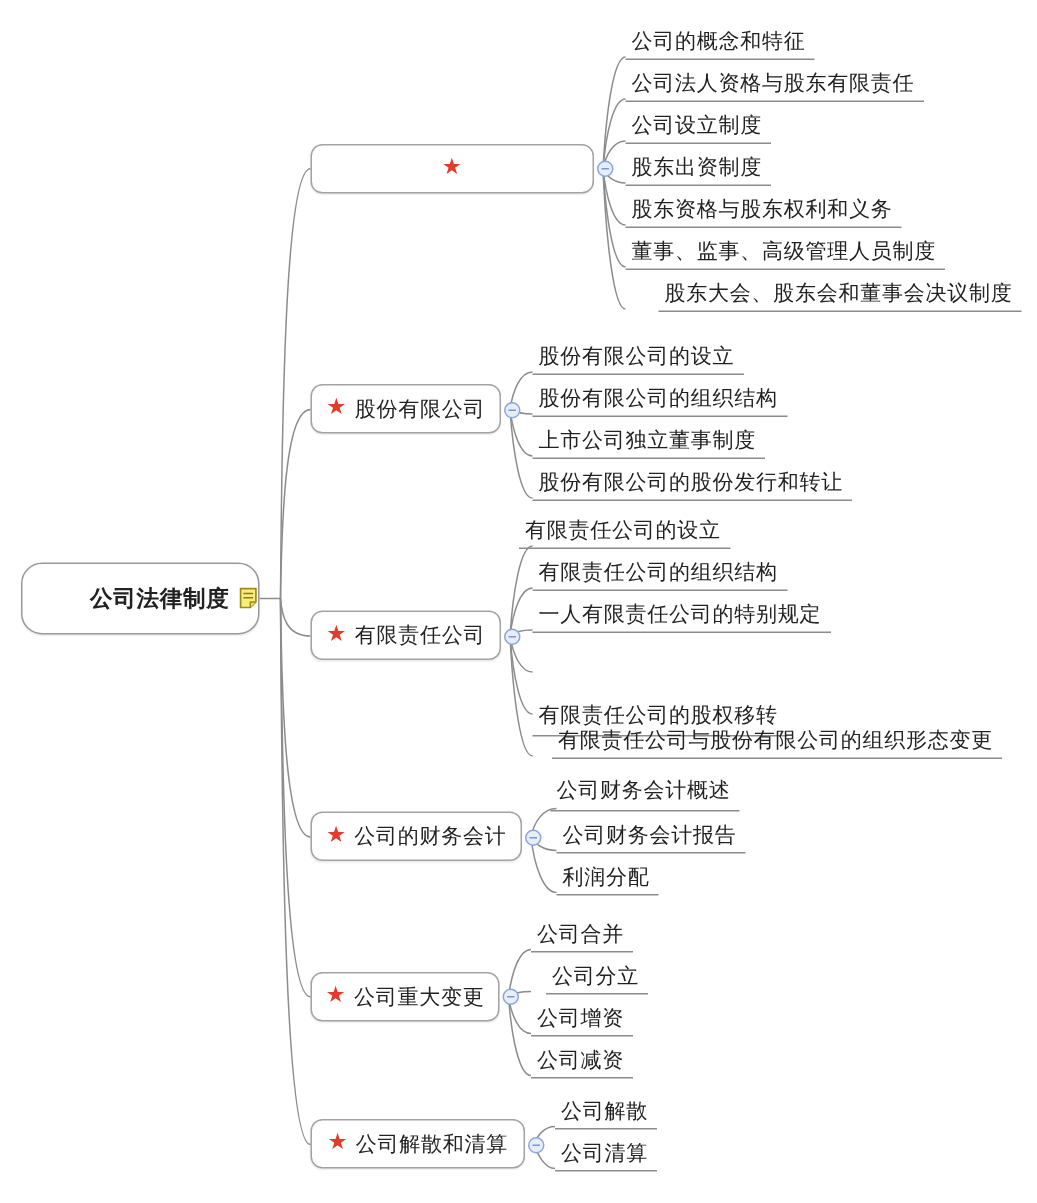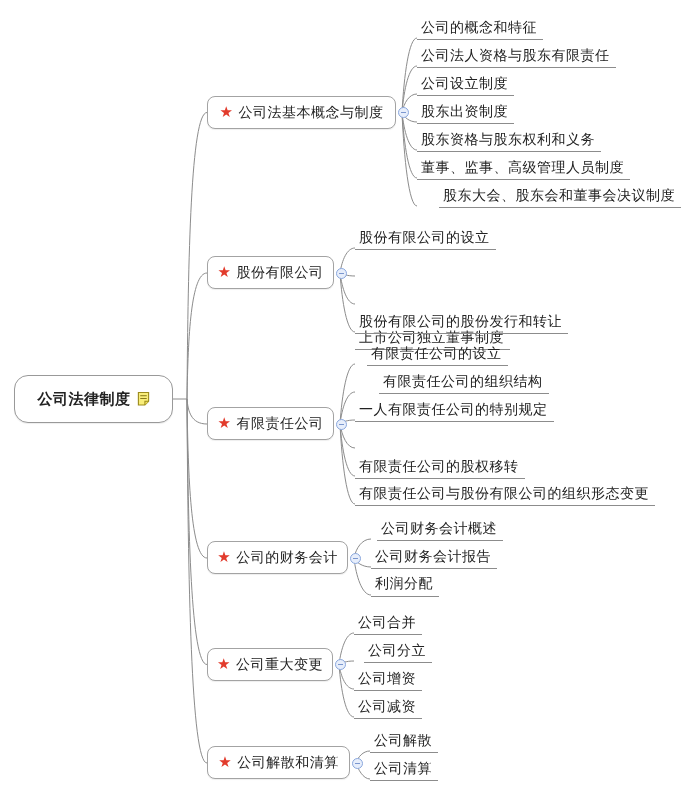--- a/index.html
+++ b/index.html
@@ -11,21 +11,21 @@
   #connectors path{fill:none;stroke:#8c8c8c;stroke-width:1;}
   .topic{
     position:absolute;box-sizing:border-box;background:#fff;
     border:1px solid #a3a3a3;border-radius:8px;height:33px;
     display:flex;align-items:center;justify-content:center;gap:5px;
     font-size:14px;letter-spacing:0.5px;white-space:nowrap;
     box-shadow:0 1px 1px rgba(0,0,0,0.07);
   }
   .root{
     height:48px;border-radius:14px;border:1.3px solid #999;
-    font-size:15px;font-weight:bold;gap:6px;
+    font-size:15px;font-weight:bold;gap:6px;justify-content:flex-end;
   }
   .star{color:#e23b2c;font-size:15px;line-height:1;transform:translateY(-1px);}
   .collapse{
     position:absolute;width:11px;height:11px;border-radius:50%;
     background:#e7eefb;border:1px solid #8aa7dd;box-sizing:border-box;
     display:flex;align-items:center;justify-content:center;cursor:pointer;
   }
   .collapse::after{content:"";display:block;width:5px;height:1px;background:#7b97cf;}
   .leaf{
     position:absolute;height:21px;line-height:20px;
@@ -90,21 +90,20 @@
         <path d="M1.5,1.5 h11 v9.5 l-4,4 h-7 z" fill="#f9ee7a" stroke="#9c8b1c" stroke-width="1.2"></path>
         <path d="M8.5,15 v-4 h4" fill="#efe05a" stroke="#9c8b1c" stroke-width="1.1"></path>
         <line x1="3.5" y1="5" x2="10.5" y2="5" stroke="#8a7a1a" stroke-width="1.1"></line>
         <line x1="3.5" y1="8" x2="10.5" y2="8" stroke="#8a7a1a" stroke-width="1.1"></line>
       </svg>
     </span>
   </div>
 
   <div class="topic" style="left:207px;top:96px;width:189px;">
     <span class="star">★</span>
-    <span>公司法基本概念与制度</span>
   </div>
   <div class="topic" style="left:207px;top:256px;width:127px;">
     <span class="star">★</span>
     <span>股份有限公司</span>
   </div>
   <div class="topic" style="left:207px;top:407px;width:127px;">
     <span class="star">★</span>
     <span>有限责任公司</span>
   </div>
   <div class="topic" style="left:207px;top:541px;width:141px;">
@@ -129,32 +128,33 @@
 
   <div class="leaf" style="left:417px;top:17px;">公司的概念和特征</div>
   <div class="leaf" style="left:417px;top:45px;">公司法人资格与股东有限责任</div>
   <div class="leaf" style="left:417px;top:73px;">公司设立制度</div>
   <div class="leaf" style="left:417px;top:129px;">股东资格与股东权利和义务</div>
   <div class="leaf" style="left:417px;top:101px;">股东出资制度</div>
   <div class="leaf" style="left:417px;top:157px;">董事、监事、高级管理人员制度</div>
   <div class="leaf" style="left:439px;top:185px;">股东大会、股东会和董事会决议制度</div>
 
   <div class="leaf" style="left:355px;top:227px;">股份有限公司的设立</div>
-  <div class="leaf" style="left:355px;top:283px;margin-top:44px;">上市公司独立董事制度</div>
+  <div class="leaf" style="left:355px;top:255px;">股份有限公司的组织结构</div>
+  <div class="leaf" style="left:355px;top:283px;">上市公司独立董事制度</div>
   <div class="leaf" style="left:355px;top:311px;">股份有限公司的股份发行和转让</div>
 
-  <div class="leaf" style="left:367px;top:343px;">有限责任公司的设立</div>
-  <div class="leaf" style="left:355px;top:371px;margin-left:24px;">有限责任公司的组织结构</div>
+  <div class="leaf" style="left:346px;top:343px;">有限责任公司的设立</div>
+  <div class="leaf" style="left:355px;top:371px;">有限责任公司的组织结构</div>
   <div class="leaf" style="left:355px;top:399px;">一人有限责任公司的特别规定</div>
-  <div class="leaf" style="left:355px;top:456px;">有限责任公司的股权移转</div>
-  <div class="leaf" style="left:355px;top:483px;text-align:center;">有限责任公司与股份有限公司的组织形态变更</div>
+  <div class="leaf" style="left:355px;top:468px;font-family:Liberation Mono, monospace;">有限责任公司的股权移转</div>
+  <div class="leaf" style="left:368px;top:483px;text-align:center;">有限责任公司与股份有限公司的组织形态变更</div>
 
-  <div class="leaf" style="left:377px;top:518px;">公司财务会计概述</div>
+  <div class="leaf" style="left:367px;top:518px;font-family:Liberation Serif, serif;">公司财务会计概述</div>
   <div class="leaf" style="left:371px;top:546px;">公司财务会计报告</div>
-  <div class="leaf" style="left:371px;top:574px;font-family:Liberation Serif, serif;">利润分配</div>
+  <div class="leaf" style="left:371px;top:574px;">利润分配</div>
 
   <div class="leaf" style="left:354px;top:612px;">公司合并</div>
   <div class="leaf" style="left:354px;top:640px;margin-left:10px;">公司分立</div>
   <div class="leaf" style="left:354px;top:668px;">公司增资</div>
   <div class="leaf" style="left:354px;top:696px;">公司减资</div>
 
   <div class="leaf" style="left:370px;top:730px;">公司解散</div>
   <div class="leaf" style="left:370px;top:758px;">公司清算</div>
 
 </div>

